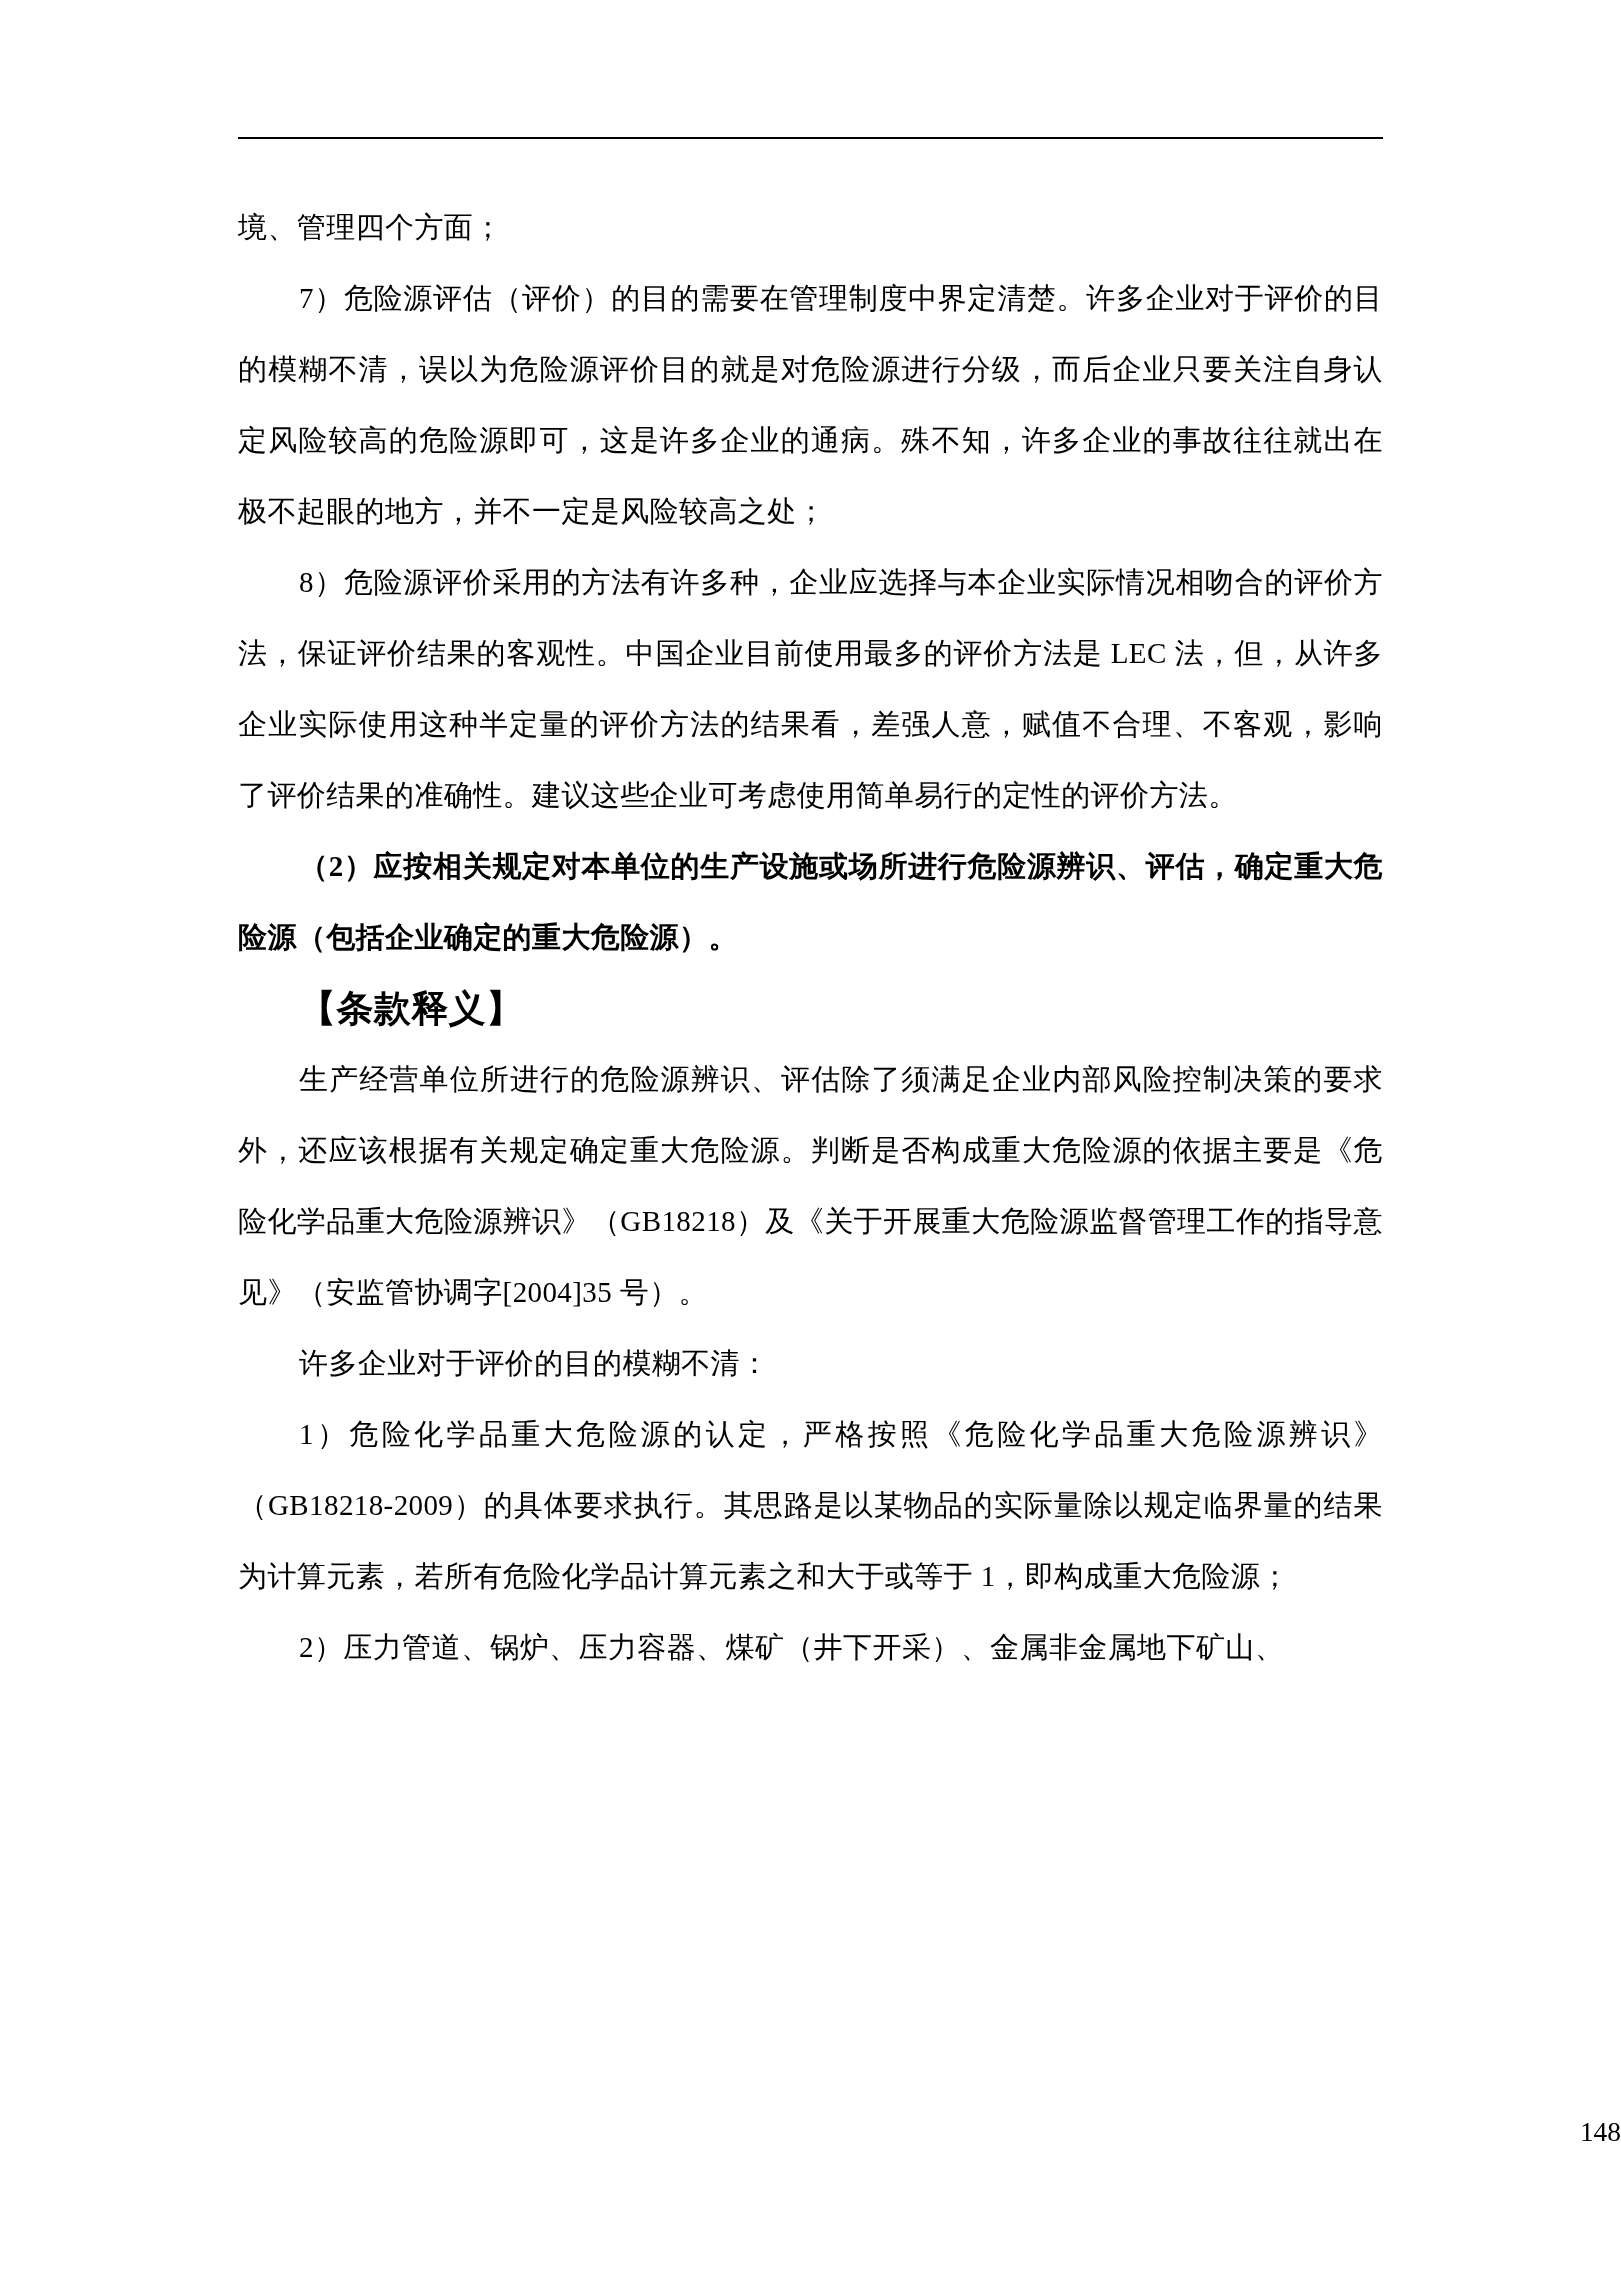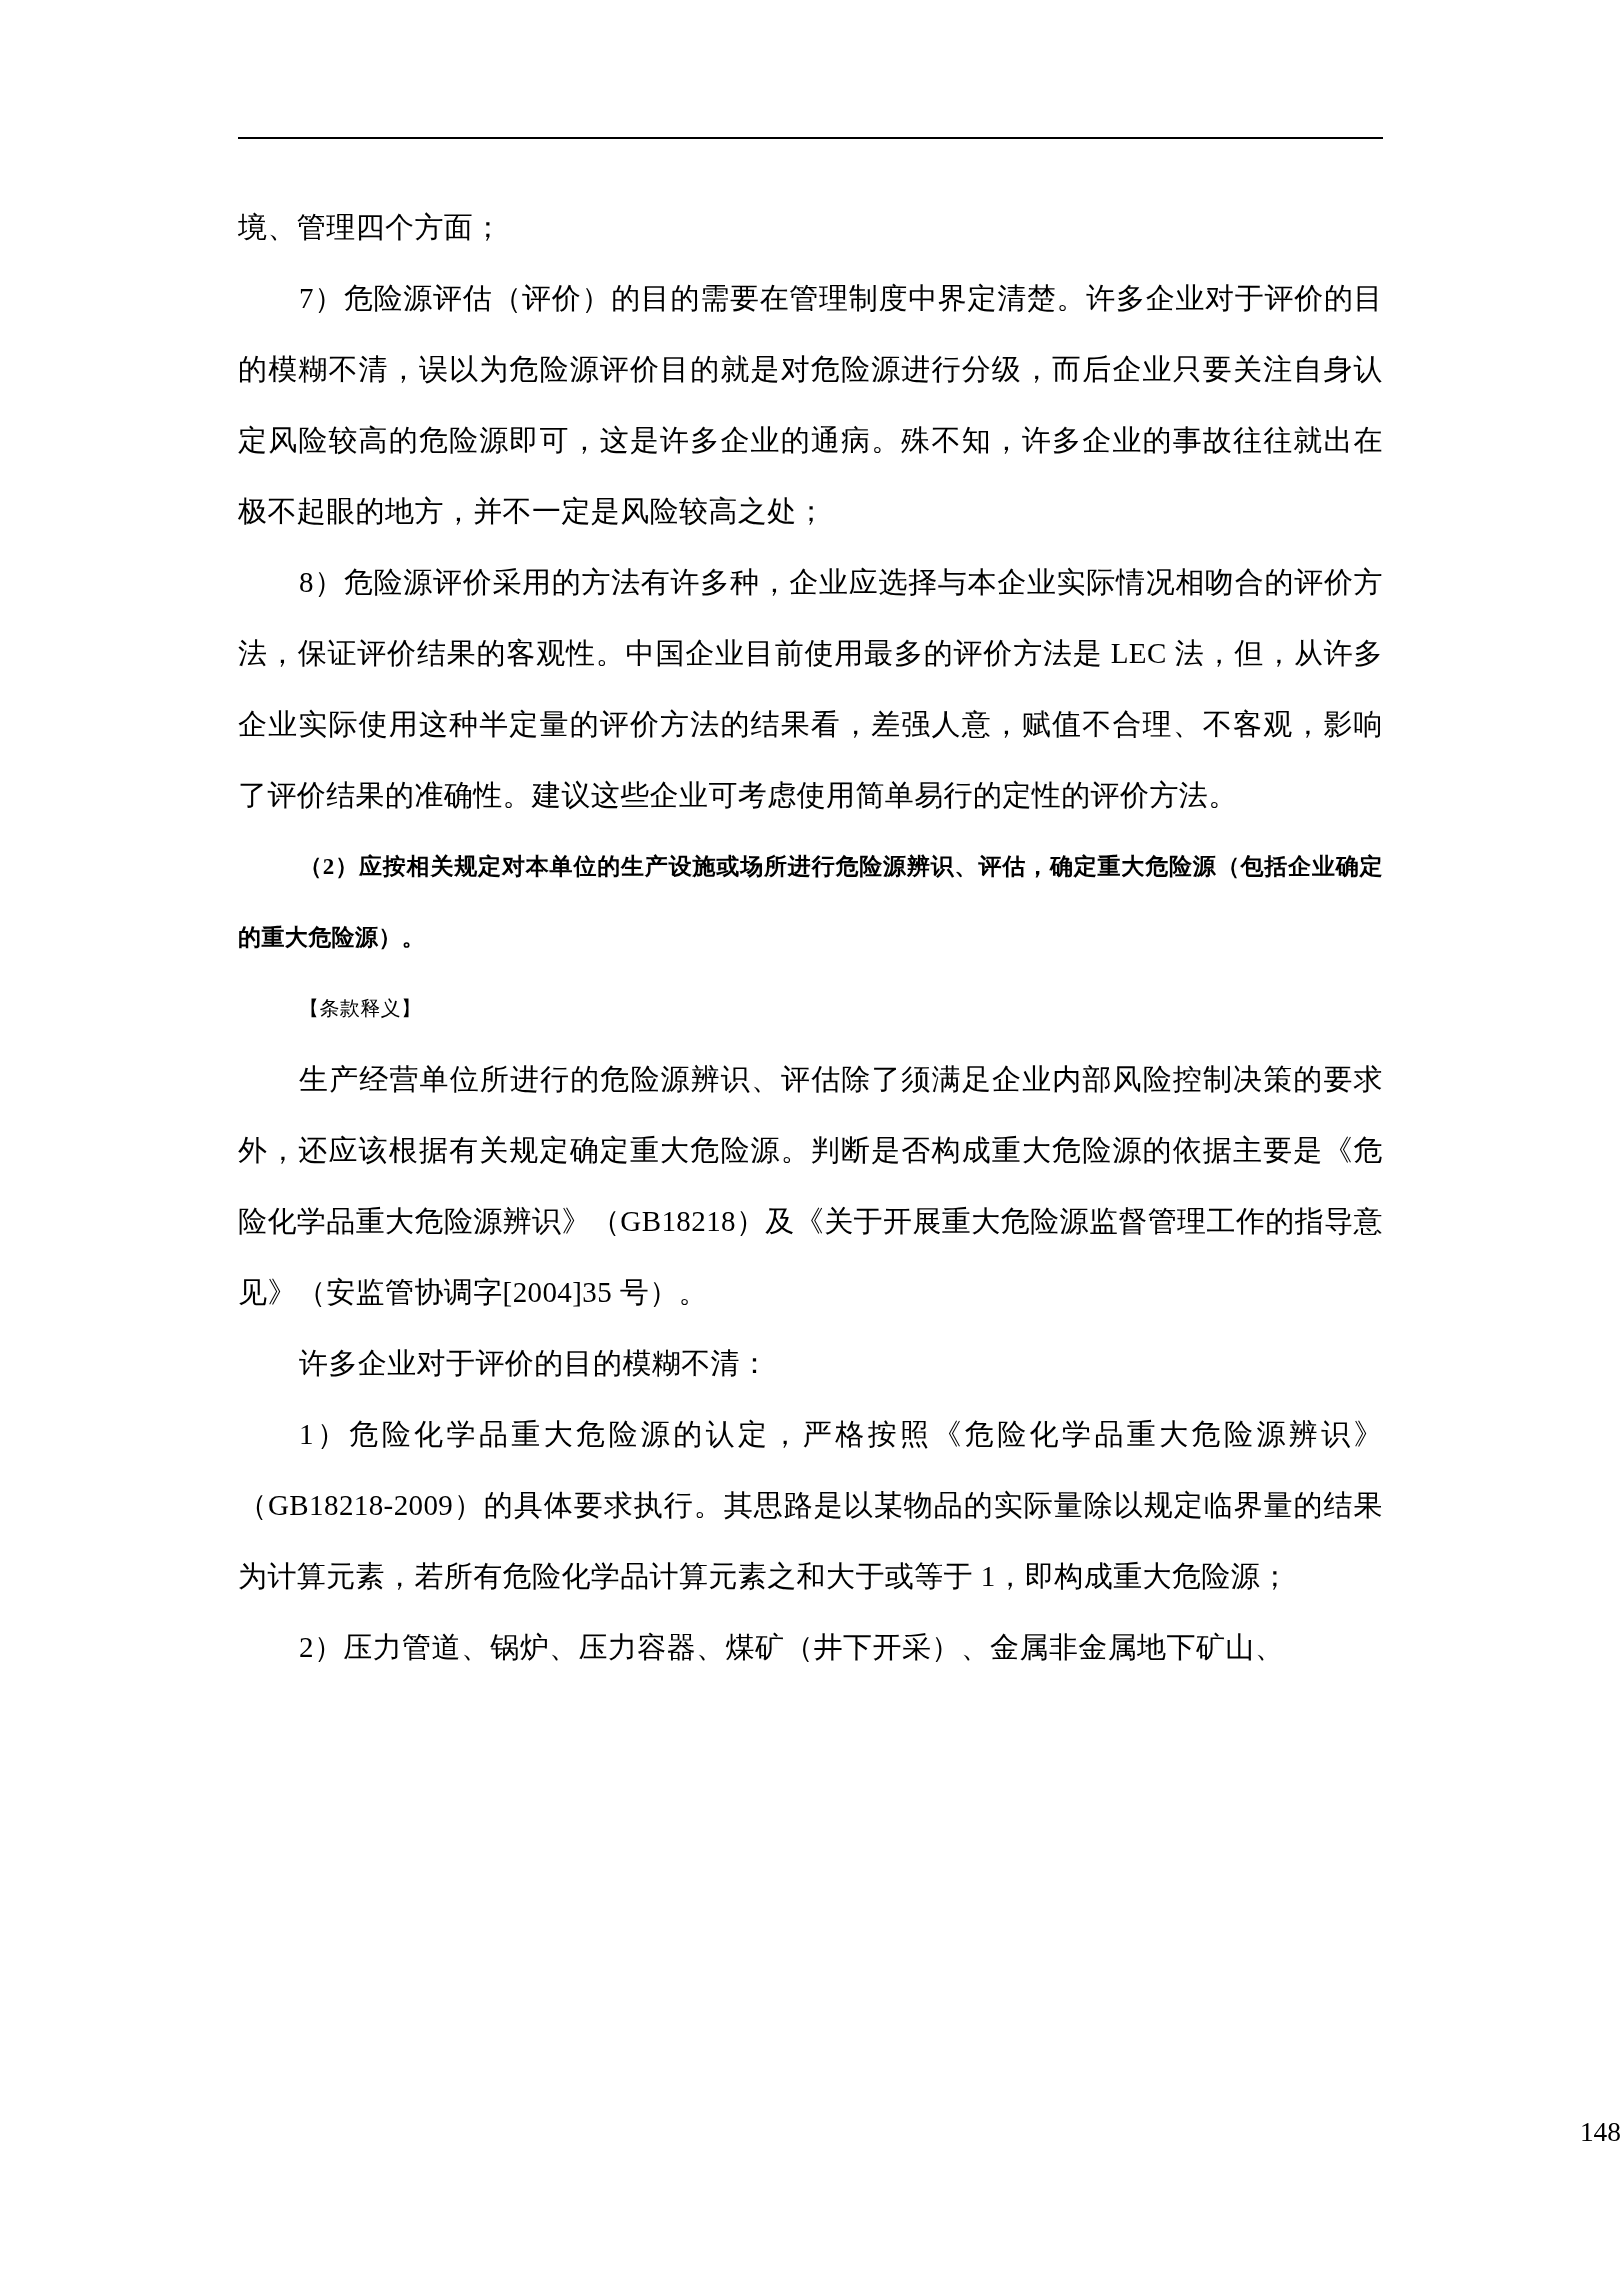--- a/index.html
+++ b/index.html
@@ -39,29 +39,29 @@
     text-align: justify;
     text-justify: inter-ideograph;
     letter-spacing: 0.4px;
   }
   p.indent {
     text-indent: 61px;
   }
   .heading-bold {
     font-weight: bold;
     text-indent: 61px;
-    font-size: 23px;
+    font-size: 29px;
     line-height: 71px;
     text-align: justify;
     text-justify: inter-ideograph;
   }
   .bracket-head {
-    font-weight: normal;
+    font-weight: bold;
     text-indent: 61px;
-    font-size: 20px;
+    font-size: 37px;
     line-height: 71px;
   }
   .page-number {
     position: absolute;
     left: 0;
     top: 2117px;
     width: 1621px;
     text-align: right;
     font-size: 27.4px;
     font-family: "Liberation Serif", "DejaVu Serif", serif;

